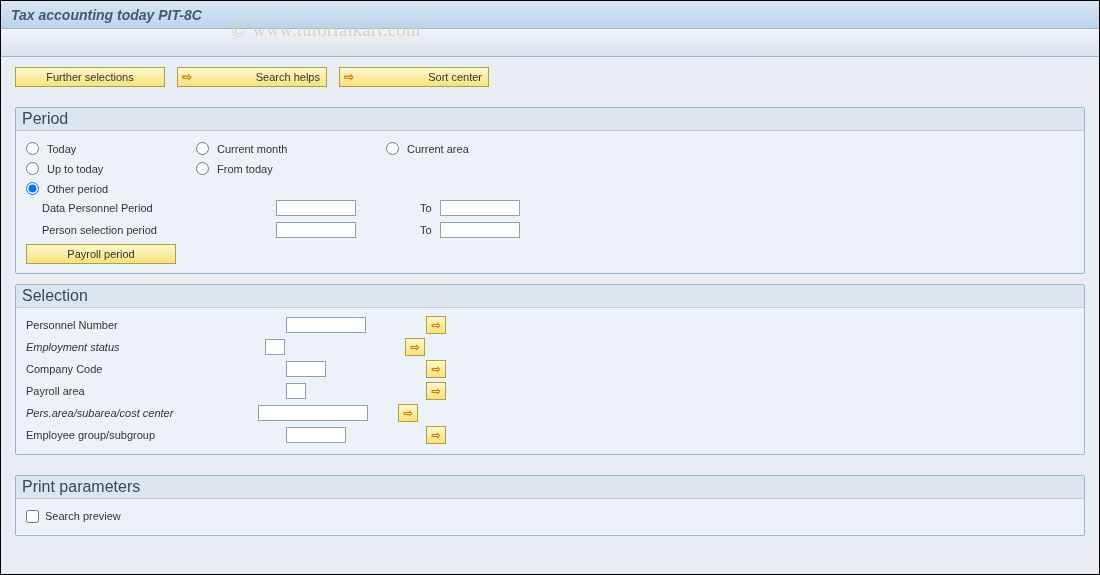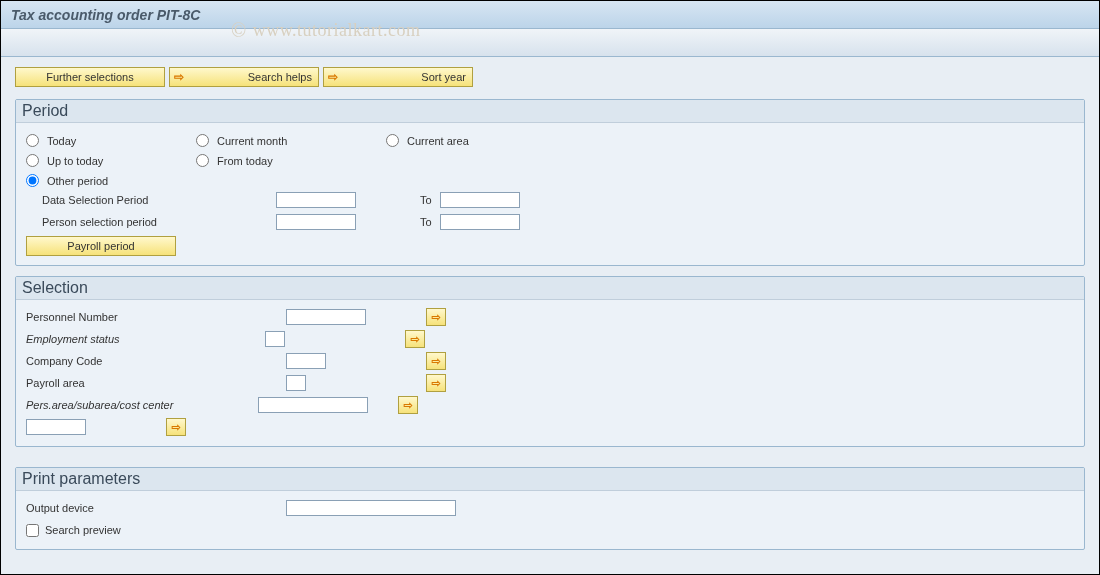--- a/index.html
+++ b/index.html
@@ -14,21 +14,21 @@
     font-weight: bold;
     font-size: 14px;
     color: #4a5a6a;
   }
   .toolbar-strip {
     height: 28px;
     background: linear-gradient(#f0f4f8, #d7e2ed);
     border-bottom: 1px solid #9ab7cf;
   }
   .content { padding: 10px 14px; background: #e8eef4; height: calc(100% - 56px); }
-  .btnrow { display: flex; gap: 4px; margin-bottom: 12px; }
+  .btnrow { display: flex; gap: 12px; margin-bottom: 20px; }
   .sap-btn {
     background: linear-gradient(#fff8cc, #f6e27a);
     border: 1px solid #b0a040;
     height: 20px;
     display: inline-flex;
     align-items: center;
     justify-content: center;
     font-size: 11px;
     padding: 0 6px;
     cursor: pointer;
@@ -87,41 +87,41 @@
     letter-spacing: 0.5px;
     pointer-events: none;
     display: flex; align-items: center; gap: 6px;
   }
   .watermark .c { font-size: 20px; }
   input[type=radio], input[type=checkbox] { margin: 0 4px 0 0; }
 </style>
 </head>
 <body>
 
-<div class="titlebar">Tax accounting order PIT-8C</div>
+<div class="titlebar">Tax accounting today PIT-8C</div>
 <div class="toolbar-strip"></div>
 
 <div class="watermark">
   <span class="c">©</span>
   <span>www.tutorialkart.com</span>
 </div>
 
 <div class="content">
 
   <div class="btnrow">
     <button class="sap-btn wide">
       <span class="lbl">Further selections</span>
     </button>
     <button class="sap-btn wide arrowed">
       <span class="arrow">⇨</span>
       <span class="lbl">Search helps</span>
     </button>
     <button class="sap-btn wide arrowed">
       <span class="arrow">⇨</span>
-      <span class="lbl">Sort year</span>
+      <span class="lbl">Sort center</span>
     </button>
   </div>
 
   <div class="group">
     <div class="group-title">Period</div>
     <div class="group-body">
       <div class="radio-row">
         <span class="col1"><label>
               <input type="radio" name="period" style="">
               <span>Today</span>
@@ -145,21 +145,21 @@
               <span>From today</span>
             </label></span>
       </div>
       <div class="radio-row">
         <span class="col1"><label>
               <input type="radio" name="period" checked="" style="">
               <span>Other period</span>
             </label></span>
       </div>
       <div class="form-row">
-        <span class="lbl" style="width:250px;">Data Selection Period</span>
+        <span class="lbl" style="width:250px;">Data Personnel Period</span>
         <input class="txt w80" value="" style="">
         <span class="gap" style="width:44px;"></span>
         <span class="to-lbl">To</span>
         <input class="txt w80" value="" style="">
       </div>
       <div class="form-row">
         <span class="lbl" style="width:250px;">Person selection period</span>
         <input class="txt w80" value="" style="">
         <span class="gap" style="width:44px;"></span>
         <span class="to-lbl">To</span>
@@ -210,38 +210,35 @@
       </div>
       <div class="form-row">
         <span class="lbl flat" style="width:232px;font-style:italic;">Pers.area/subarea/cost center</span>
         <input class="txt w110" value="" style="">
         <span class="gap" style="width:30px;"></span>
         <span class="sel-btn">
             <span class="arrow">⇨</span>
           </span>
       </div>
       <div class="form-row">
+        <span class="lbl flat" style="width:260px;">Employee group/subgroup</span>
         <input class="txt w60" value="" style="">
         <span class="gap" style="width:80px;"></span>
         <span class="sel-btn">
             <span class="arrow">⇨</span>
           </span>
       </div>
     </div>
   </div>
 
   <div style="height:10px;"></div>
 
   <div class="group">
     <div class="group-title">Print parameters</div>
     <div class="group-body">
-      <div class="form-row">
-        <span class="lbl flat" style="width:260px;">Output device</span>
-        <input class="txt w170" value="" style="">
-      </div>
       <div class="form-row">
         <label style="display:inline-flex;align-items:center;gap:2px;">
           <input type="checkbox" style="">
           <span>Search preview</span>
         </label>
       </div>
     </div>
   </div>
 
 </div>

